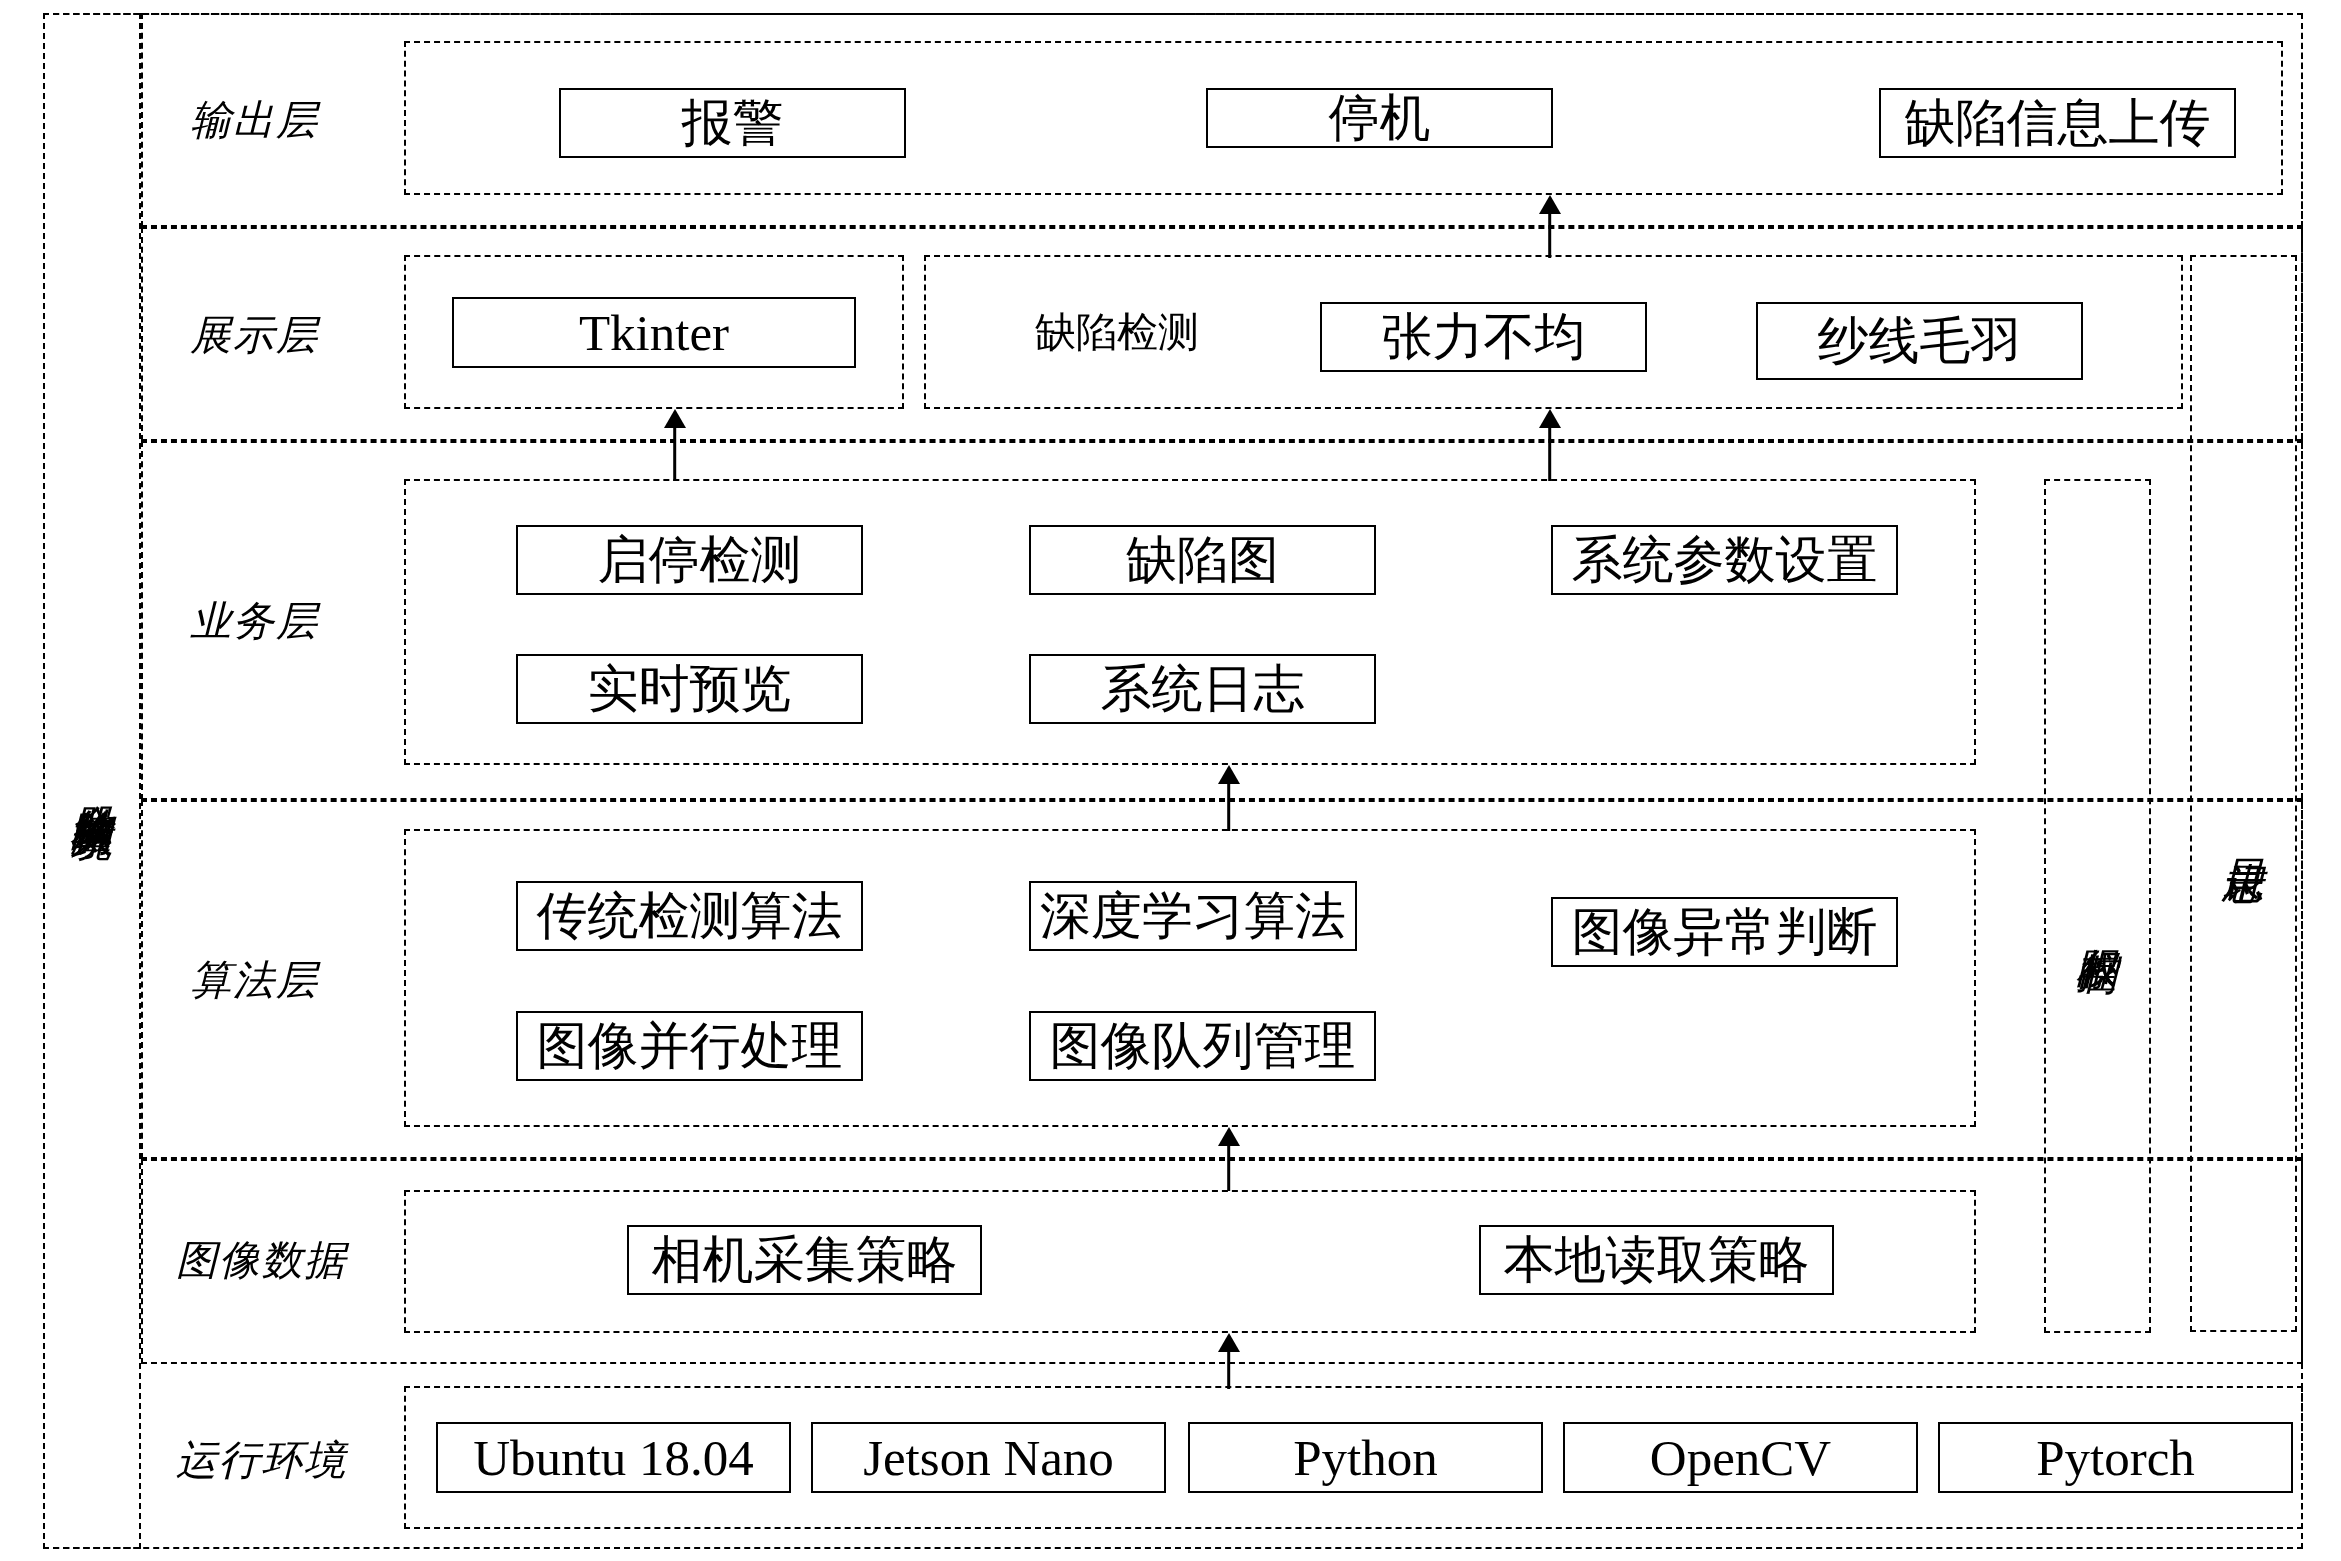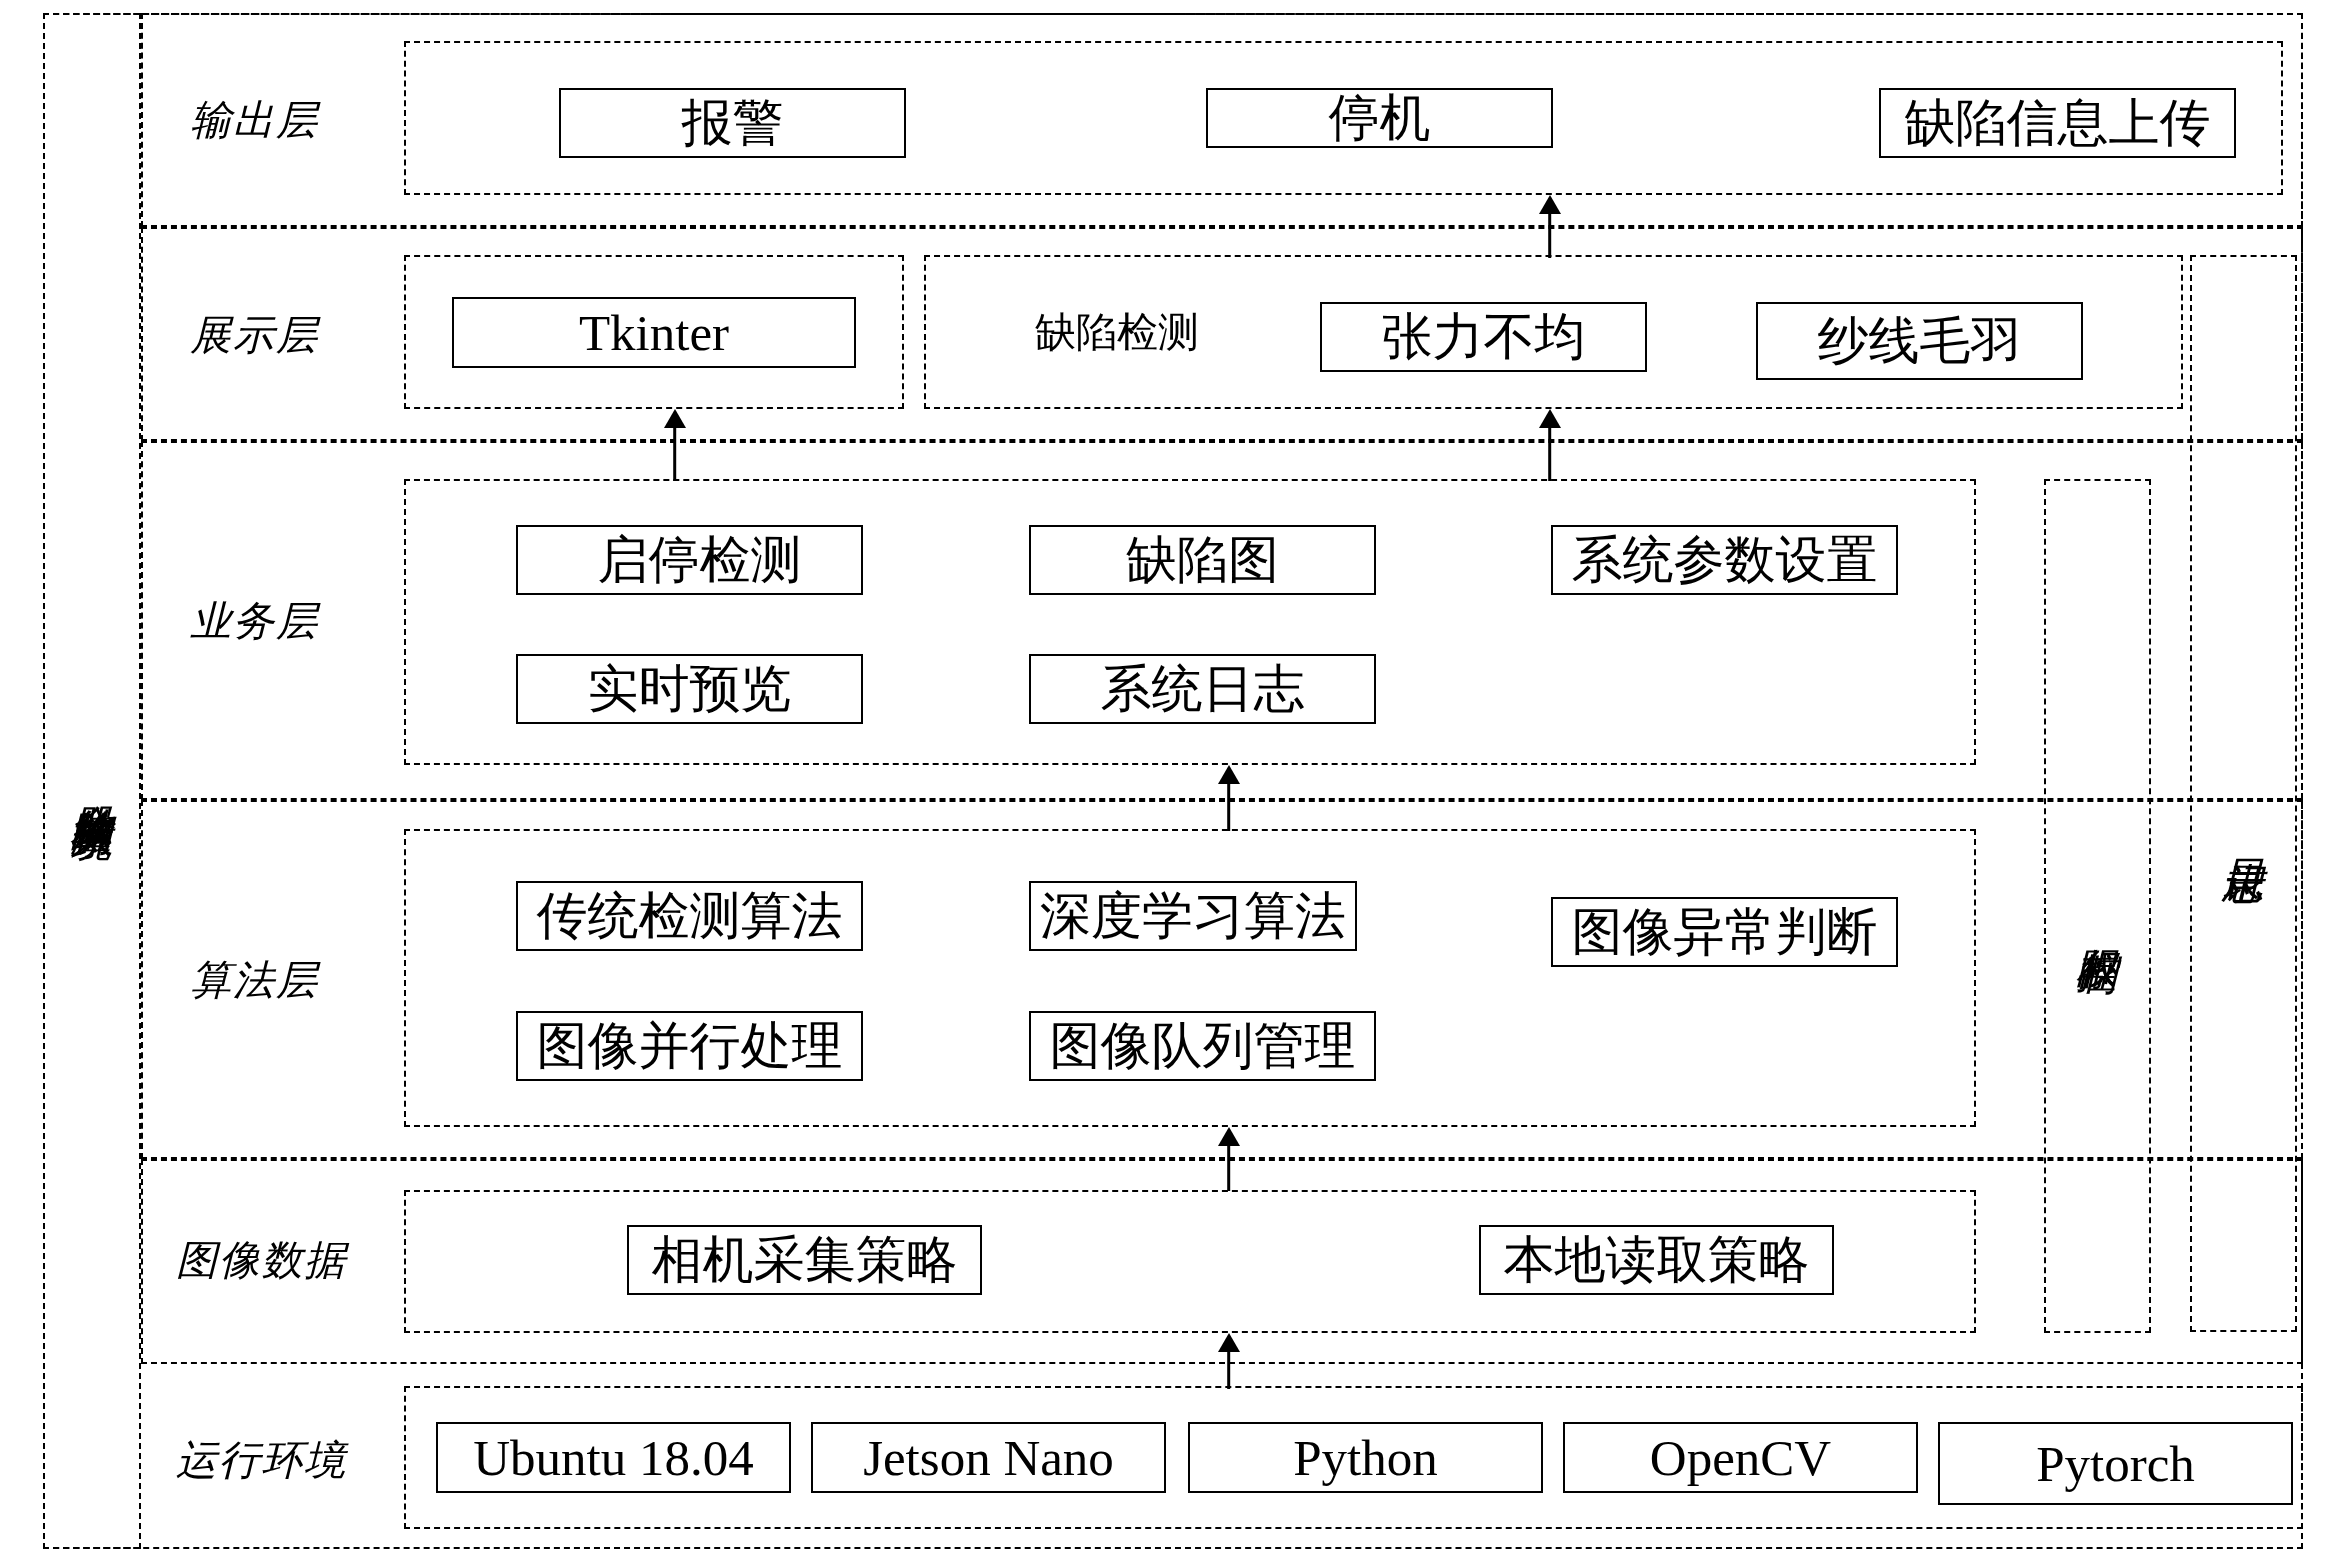--- a/index.html
+++ b/index.html
@@ -110,21 +110,21 @@
   </div>
   <div class="solid" style="left:811px;top:1422px;width:355px;height:71px;">
     <span class="boxtext latin">Jetson Nano</span>
   </div>
   <div class="solid" style="left:1188px;top:1422px;width:355px;height:71px;">
     <span class="boxtext latin">Python</span>
   </div>
   <div class="solid" style="left:1563px;top:1422px;width:355px;height:71px;">
     <span class="boxtext latin">OpenCV</span>
   </div>
-  <div class="solid" style="left:1938px;top:1422px;width:355px;height:83px;text-align:right;">
+  <div class="solid" style="left:1938px;top:1422px;width:355px;height:71px;text-align:right;">
     <span class="boxtext latin">Pytorch</span>
   </div>
 
   <div class="dash" style="left:2044px;top:479px;width:107px;height:854px;"></div>
   <div class="label vtext layername" style="left:2044px;top:804px;width:107px;height:232px;">权限控制</div>
 
   <div class="dash" style="left:2190px;top:255px;width:107px;height:1077px;"></div>
   <div class="label vtext layername" style="left:2190px;top:741px;width:107px;height:179px;">日志记录</div>
 
   <div class="arrow" style="left:1536px;top:195px;width:27px;height:63px;">

